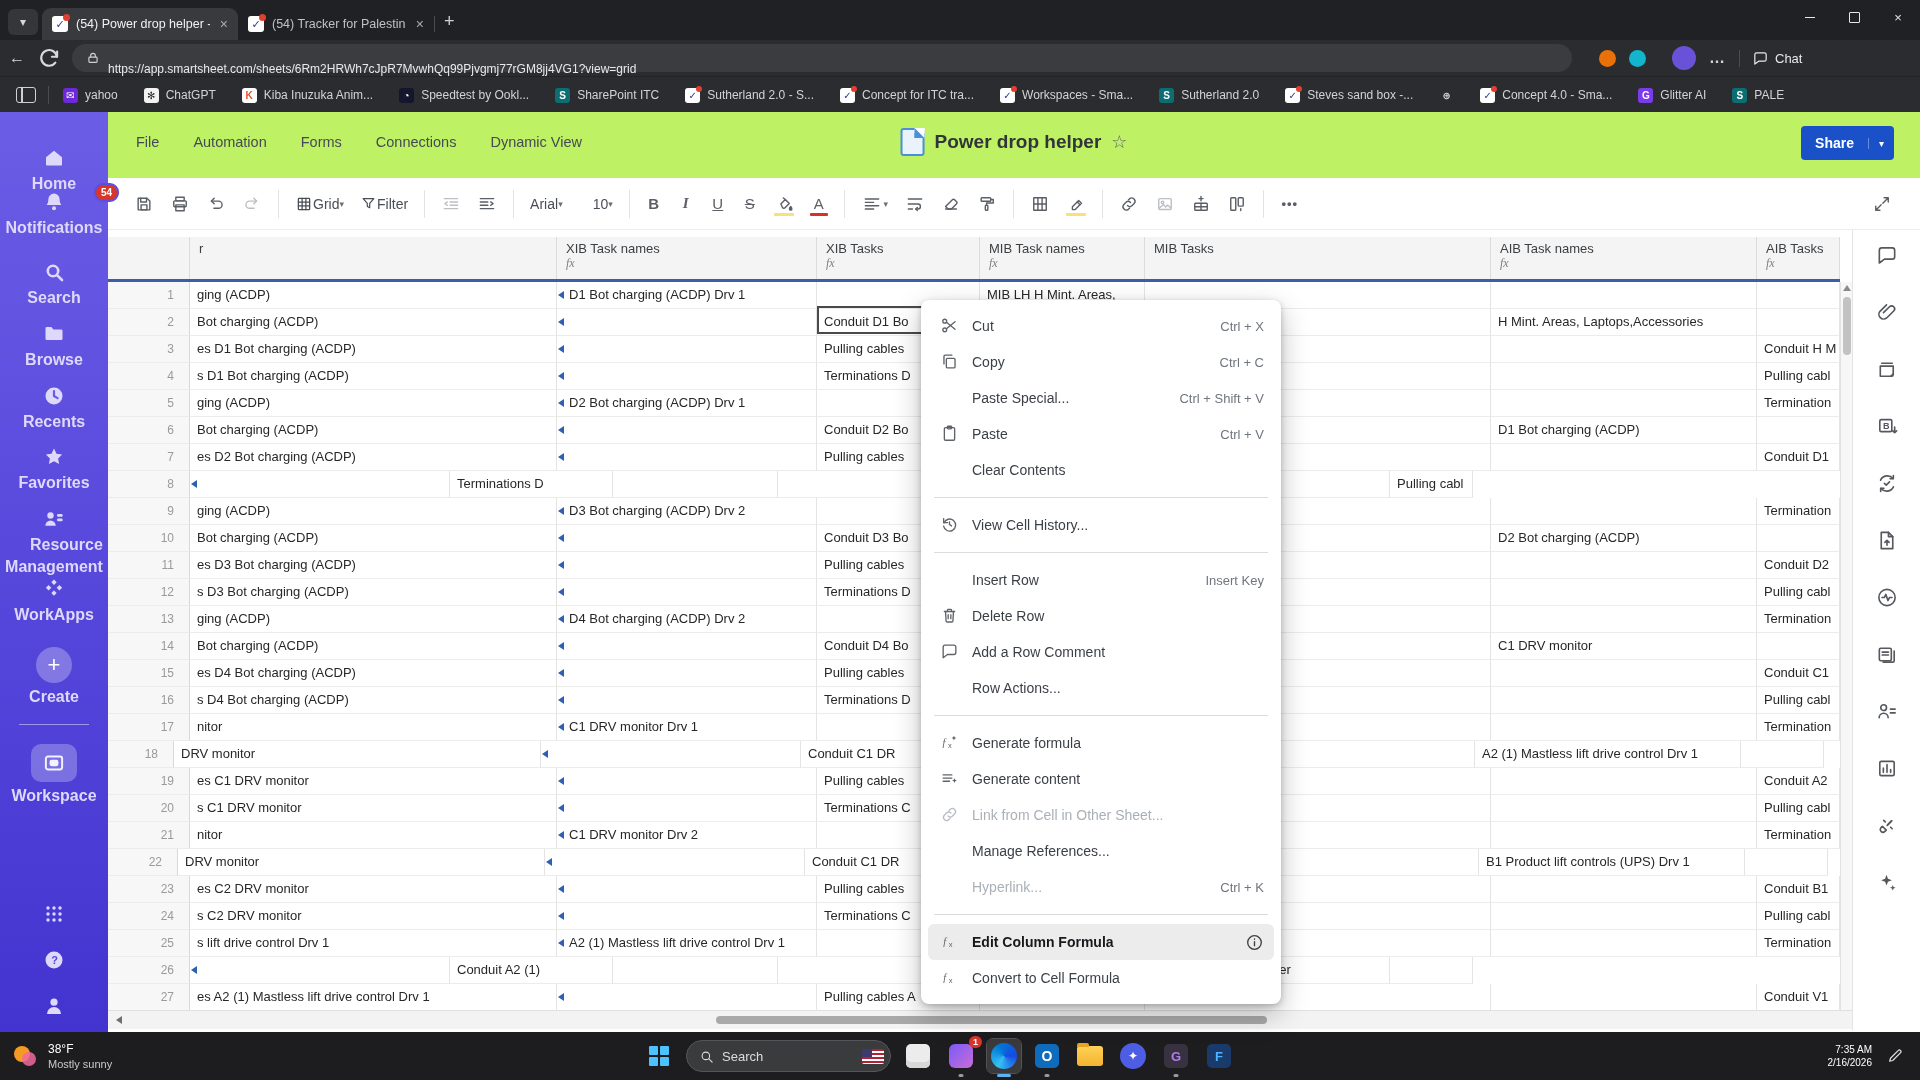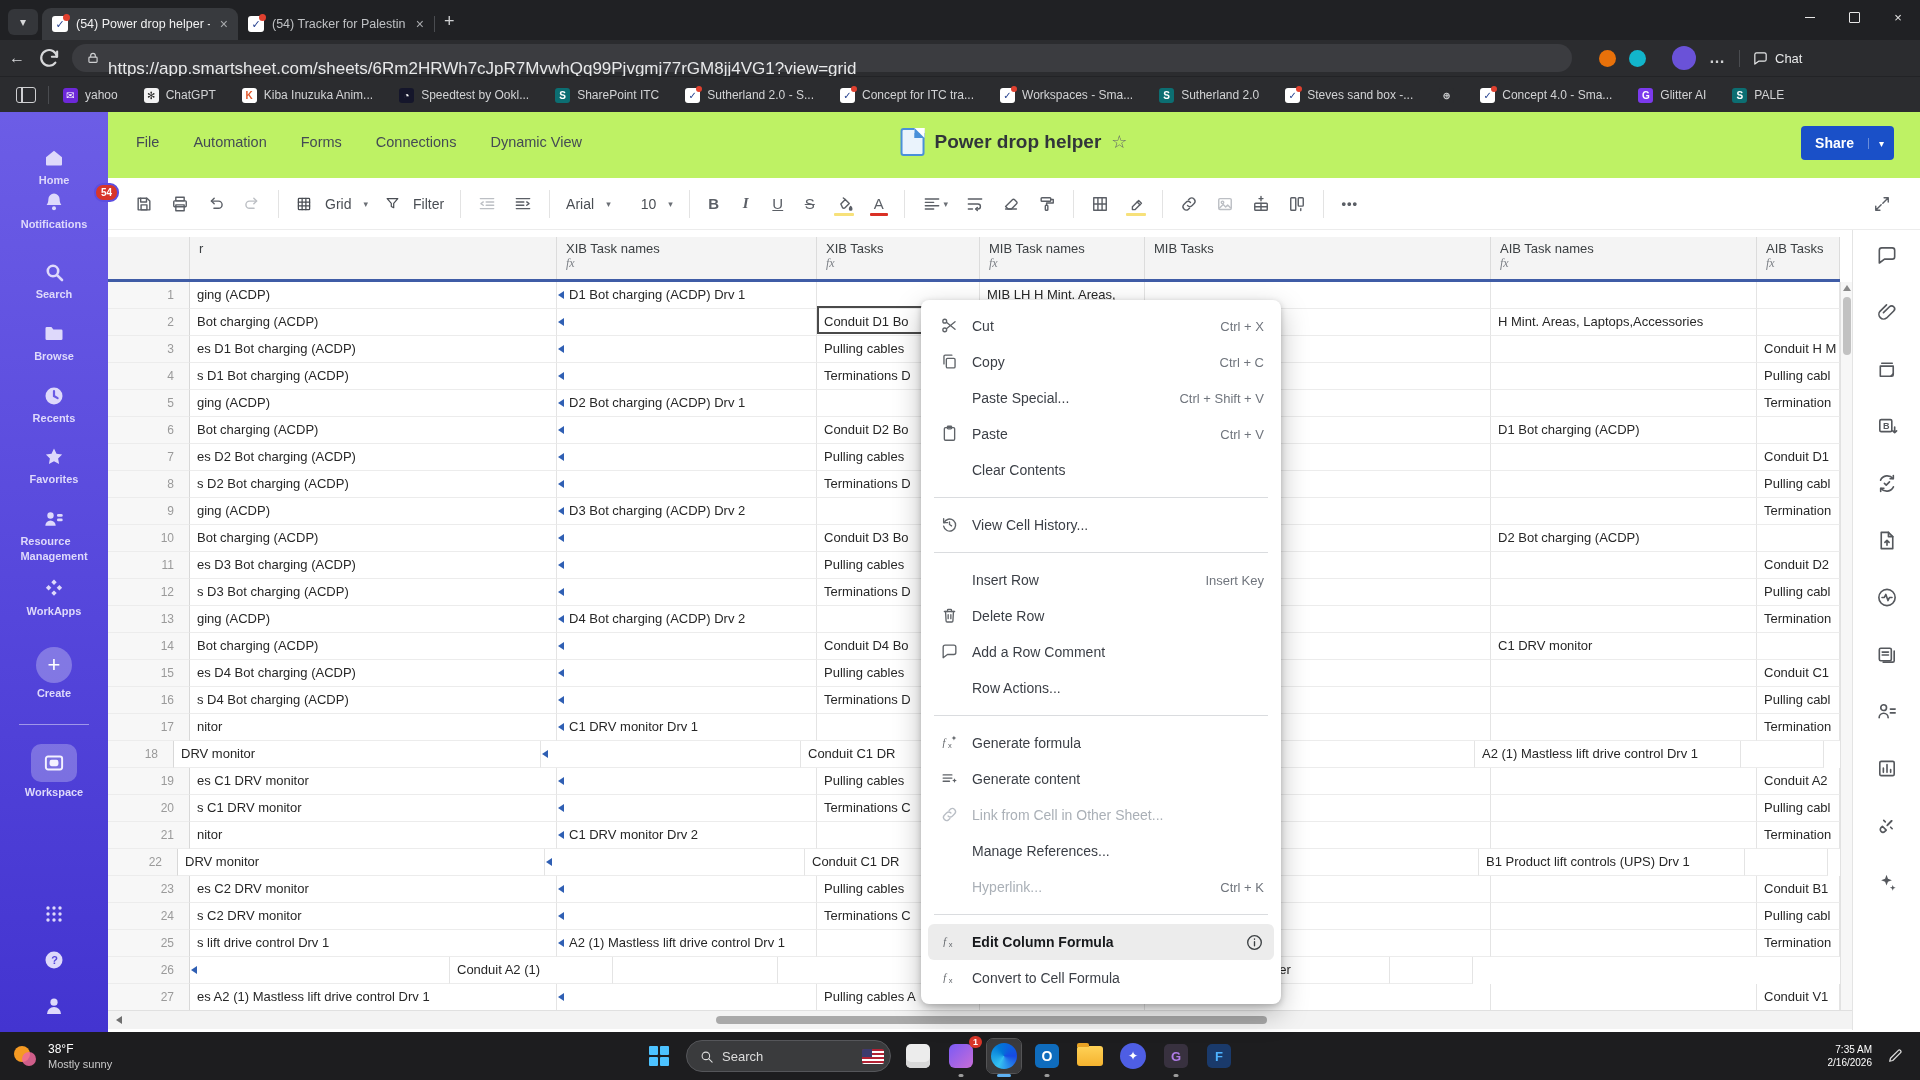--- a/index.html
+++ b/index.html
@@ -23,21 +23,21 @@
   .fav i{position:absolute;right:-2px;top:-2px;width:7px;height:7px;border-radius:50%;background:#e0402f;}
   .newtab{color:#cfd0d2;font-size:18px;margin:0 0 8px 10px;}
   .wincontrols{margin-left:auto;display:flex;height:40px;align-self:flex-start;}
   .wincontrols>div{width:44px;height:34px;display:flex;align-items:center;justify-content:center;color:#e6e6e6;font-size:13px;}
   .minline{display:block;width:10px;height:1px;background:#e6e6e6;}
   .maxbox{display:block;width:9px;height:9px;border:1px solid #e6e6e6;border-radius:1px;}
   #addrbar{position:absolute;left:0;top:40px;width:1920px;height:36px;background:#2b2c2f;display:flex;align-items:center;color:#d7d8da;}
   #addrbar .navic{width:34px;text-align:center;font-size:16px;color:#d7d8da;}
   .urlpill{height:28px;width:1500px;margin-left:8px;border-radius:14px;background:#3b3c40;display:flex;align-items:center;
     padding:0 14px;box-sizing:border-box;gap:8px;}
-  .urlpill .url{font-size:17px;color:#e8e9ea;white-space:nowrap;overflow:hidden;margin-top:21px;}
+  .urlpill .url{font-size:12px;color:#e8e9ea;white-space:nowrap;overflow:hidden;margin-top:21px;}
   .addricons{display:flex;align-items:center;gap:13px;margin-left:14px;color:#cfd0d2;}
   .extdot{width:17px;height:17px;border-radius:50%;}
   .avatar{width:24px;height:24px;border-radius:50%;background:#6a52d8;}
   .chatbtn{display:flex;align-items:center;gap:6px;font-size:13px;color:#e8e9ea;margin-left:12px;padding-left:12px;border-left:1px solid #4a4c50;}
   #bkbar{position:absolute;left:0;top:76px;width:1920px;height:36px;background:#2b2c2f;border-top:1px solid #222326;
     display:flex;align-items:center;color:#d2d3d5;font-size:12px;}
   .bk{display:flex;align-items:center;gap:7px;margin-right:26px;white-space:nowrap;}
   .bfav{width:15px;height:15px;border-radius:3px;display:flex;align-items:center;justify-content:center;
     font-size:10px;font-weight:bold;position:relative;flex:none;}
   .bdot{position:absolute;right:-2px;top:-2px;width:6px;height:6px;border-radius:50%;background:#e0402f;}
@@ -56,21 +56,21 @@
     display:flex;align-items:center;font-size:14px;font-weight:bold;}
   #sharebtn .lbl{padding:0 14px;}
   #sharebtn .caret{padding:0 10px;border-left:1px solid rgba(255,255,255,.35);font-size:10px;}
   
   #toolbar{position:absolute;left:108px;top:178px;width:1812px;height:52px;background:#fff;border-bottom:1px solid #ececec;
     display:flex;align-items:center;padding-left:18px;box-sizing:border-box;color:#5b5f66;}
   .tbi{width:36px;height:34px;display:flex;align-items:center;justify-content:center;border-radius:4px;position:relative;}
   .tbi svg{width:20px;height:20px;}
   .tbi.dis{color:#bcbfc4;}
   .tbsep{width:1px;height:28px;background:#e3e3e3;margin:0 8px;}
-  .tbtext{font-size:14px;color:#4a4e54;display:flex;align-items:center;gap:12px;padding:0 8px;height:34px;}
+  .tbtext{font-size:14px;color:#4a4e54;display:flex;align-items:center;gap:0;padding:0 8px;height:34px;}
   .tbcaret{font-size:9px;color:#6b6f75;}
   .fmtletter{font-size:15px;font-weight:bold;width:32px;height:34px;display:flex;align-items:center;justify-content:center;}
   .colorbar{position:absolute;left:8px;right:8px;bottom:5px;height:3px;border-radius:1px;}
   #tbexpand{margin-left:auto;margin-right:20px;}
   
   #gridwrap{position:absolute;left:108px;top:237px;width:1744px;height:773px;background:#fff;}
   #gridhead{position:absolute;left:0;top:0;height:42px;display:flex;border-bottom:3px solid #3f5ca6;box-sizing:content-box;}
   .hcell{box-sizing:border-box;border-right:1px solid #dcdcdc;background:#f4f4f4;padding:4px 0 0 9px;overflow:hidden;}
   .hcell .hl{font-size:13px;color:#3c4043;white-space:nowrap;}
   .hcell .fx{font-family:"Liberation Serif",serif;font-style:italic;font-size:12px;color:#7b7f85;}
@@ -106,21 +106,21 @@
   .mdiv{height:1px;background:#dadcdf;margin:9px 6px;}
   
   #rail{position:absolute;left:1852px;top:230px;width:68px;height:800px;background:#fff;border-left:1px solid #e4e4e4;}
   .railic{position:absolute;left:50%;transform:translateX(-50%);color:#55585d;}
   .railic svg{width:23px;height:23px;}
   
   #sidebar{position:absolute;left:0;top:112px;width:108px;height:920px;
     background:linear-gradient(180deg,#6c5de6 0%,#5546db 55%,#4334d0 100%);}
   .sbitem{position:absolute;left:0;width:108px;display:flex;flex-direction:column;align-items:center;gap:3px;color:#e2ddfc;}
   .sbitem svg{width:24px;height:24px;}
-  .sblabel{font-size:11px;font-weight:bold;color:#ded9fb;text-align:left;line-height:1.35;}
+  .sblabel{font-size:16px;font-weight:bold;color:#ded9fb;text-align:right;line-height:1.35;}
   .sbbadge{position:absolute;top:-7px;left:52px;background:#d8362a;color:#fff;border-radius:9px;font-size:10px;
     font-weight:bold;padding:2px 5px;border:2px solid #5d4ee0;}
   .createcirc{width:36px;height:36px;border-radius:50%;background:rgba(255,255,255,.28);display:flex;align-items:center;
     justify-content:center;font-size:22px;color:#fff;}
   .wsbox{width:46px;height:38px;border-radius:10px;background:rgba(255,255,255,.26);display:flex;align-items:center;justify-content:center;}
   .wsbox svg{width:26px;height:26px;}
   .sbdiv{position:absolute;left:19px;width:70px;height:1px;background:rgba(255,255,255,.45);}
   
   #taskbar{position:absolute;left:0;top:1032px;width:1920px;height:48px;background:#1d1d1f;display:flex;align-items:center;color:#fff;}
   #weather{display:flex;align-items:center;gap:8px;margin-left:12px;width:200px;}
@@ -584,21 +584,20 @@
             <span class="tri"></span>
           </div>
           <div class="cell" style="width:163px;">Pulling cables</div>
           <div class="cell" style="width:165px;"></div>
           <div class="cell" style="width:346px;"></div>
           <div class="cell" style="width:266px;"></div>
           <div class="cell" style="width:83px;">Conduit D1</div>
         </div>
         <div class="grow">
           <div class="cell num" style="width:82px">8</div>
-          <div class="cell" style="width:367px;">s D2 Bot charging (ACDP)</div>
           <div class="cell" style="width:260px;padding-left:12px;">
             <span class="tri"></span>
           </div>
           <div class="cell" style="width:163px;">Terminations D</div>
           <div class="cell" style="width:165px;"></div>
           <div class="cell" style="width:346px;"></div>
           <div class="cell" style="width:266px;"></div>
           <div class="cell" style="width:83px;">Pulling cabl</div>
         </div>
         <div class="grow">

